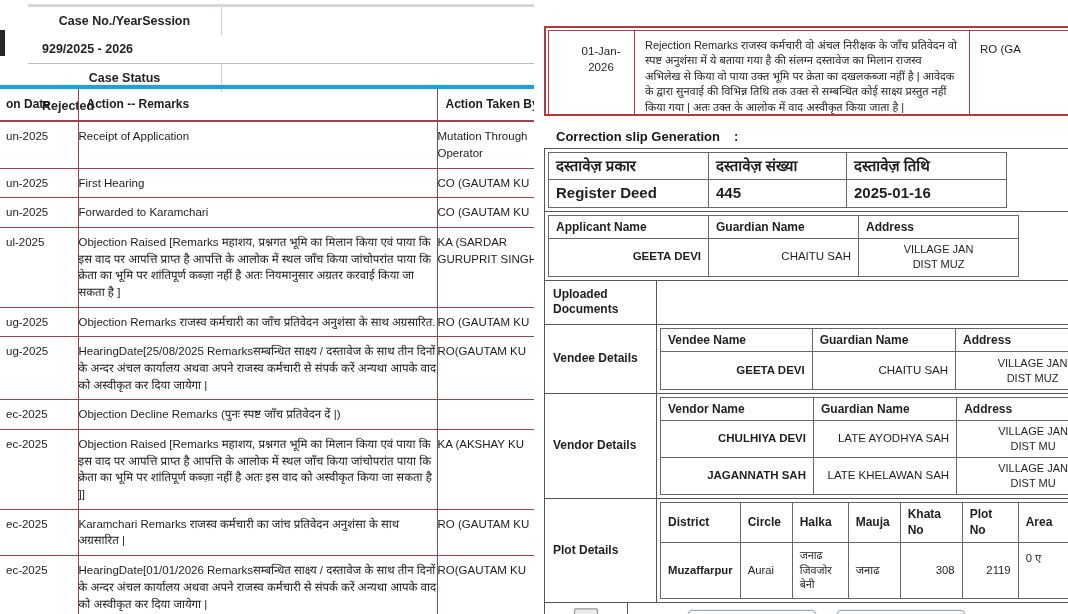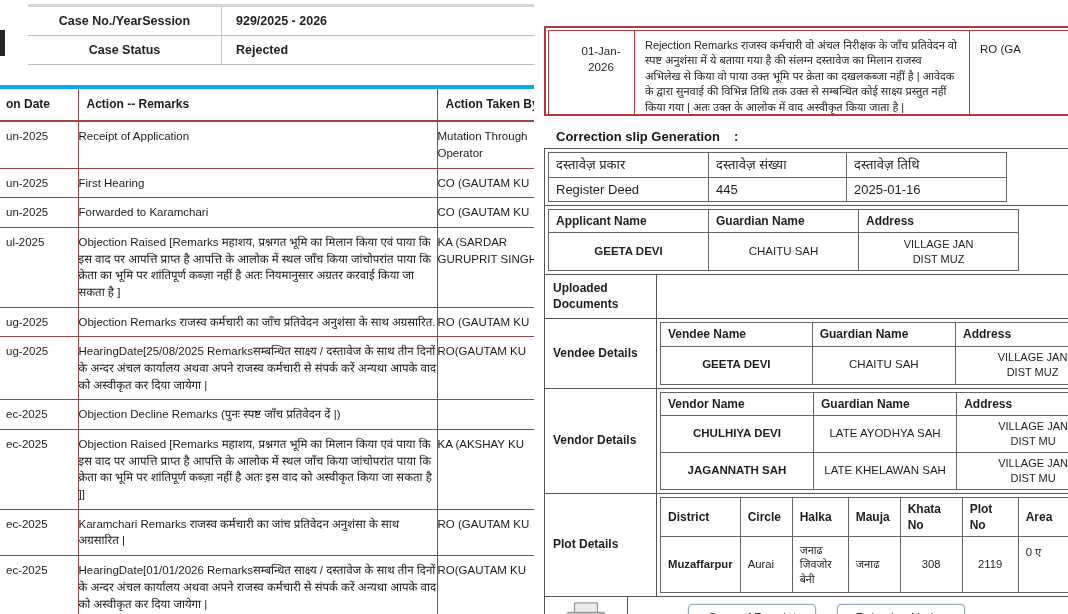--- a/index.html
+++ b/index.html
@@ -5,21 +5,21 @@
   html,body{margin:0;padding:0;background:#ffffff;}
   #screen{position:relative;width:1068px;height:614px;overflow:hidden;background:#fff;
           font-family:"Liberation Sans","DejaVu Sans",sans-serif;color:#1f1f1f;}
 
   
   #left-panel{position:absolute;left:0;top:0;width:534px;height:614px;overflow:hidden;background:#fff;}
   .top-hairline{position:absolute;left:28px;top:4px;width:506px;height:2px;background:#dcd7d7;}
   .edge-fragment{position:absolute;left:0;top:30px;width:5px;height:26px;background:#262626;}
 
   .case-table{position:absolute;left:28px;top:6px;width:520px;font-size:12.5px;font-weight:bold;color:#232323;}
-  .ci-row{display:flex;border-bottom:1px solid #c2bcbc;}
+  .ci-row{display:flex;border-bottom:1px solid #c2bcbc;flex-direction:column;}
   .ci-row:first-child{border-top:1px solid #d6d1d1;}
   .ci-label{width:185px;text-align:center;padding:7px 4px;border-right:1px solid #cfc9c9;}
   .ci-value{padding:7px 14px;}
 
   table.action-table{position:absolute;left:0;top:85px;width:557px;border-collapse:collapse;table-layout:fixed;
                      font-size:11.5px;color:#1d1d1d;}
   table.action-table th,table.action-table td{border:1.2px solid #9d4545;vertical-align:top;
                      padding:6px 0;text-align:left;line-height:1.45;word-wrap:break-word;}
   table.action-table th{font-weight:bold;font-size:12px;border-top:4px solid #0ea5e9;border-bottom:2px solid #9d4545;padding:7px 8px;}
   table.action-table th:first-child,table.action-table td:first-child{border-left:none;padding-left:6px;white-space:nowrap;}
@@ -41,24 +41,24 @@
   .corr-table{margin-left:10px;width:570px;border:1px solid #555;box-sizing:border-box;}
   .sec-row{display:flex;border-bottom:1px solid #555;}
   .sec-row:last-child{border-bottom:none;}
   .sec-label{width:112px;min-width:112px;border-right:1px solid #555;padding:6px 4px 6px 8px;
              font-weight:bold;font-size:12px;display:flex;align-items:center;line-height:1.3;box-sizing:border-box;}
   .sec-label.normal{font-weight:normal;font-size:11.5px;}
   .sec-content{flex:1;padding:3px;overflow:visible;}
   table.inner{border-collapse:collapse;table-layout:fixed;font-size:11.5px;}
   table.inner th,table.inner td{border:1px solid #666;padding:3px 7px;line-height:1.35;}
   table.inner th{font-weight:bold;text-align:left;font-size:12px;}
-  table.inner td.center{text-align:center;}
+  table.inner td.center{text-align:right;}
   td.bold{font-weight:bold;}
   .addr-cell{font-size:11px;text-align:center;white-space:nowrap;}
-  table.doc-table td,table.doc-table th{font-weight:normal;font-size:13px;}
+  table.doc-table td,table.doc-table th{font-weight:bold;font-size:15px;}
   .uploaded-spacer{height:30px;}
 
   .footer-row{margin-left:10px;display:flex;height:52px;}
   .printer-cell{width:82px;min-width:82px;border-left:1px solid #555;border-right:1px solid #555;
                 display:flex;align-items:center;justify-content:center;}
   .buttons-area{display:flex;align-items:flex-start;padding-top:7px;margin-left:60px;gap:21px;}
   .ui-btn{display:inline-block;background:#fff;border:1px solid #93a9c4;border-radius:4px;
           font-family:"Liberation Sans","DejaVu Sans",sans-serif;font-size:12.5px;color:#2a2a2a;
           padding:6px 0;width:128px;text-align:center;cursor:pointer;box-shadow:0 0 0 0.5px #d7e0ea;}
 </style>

